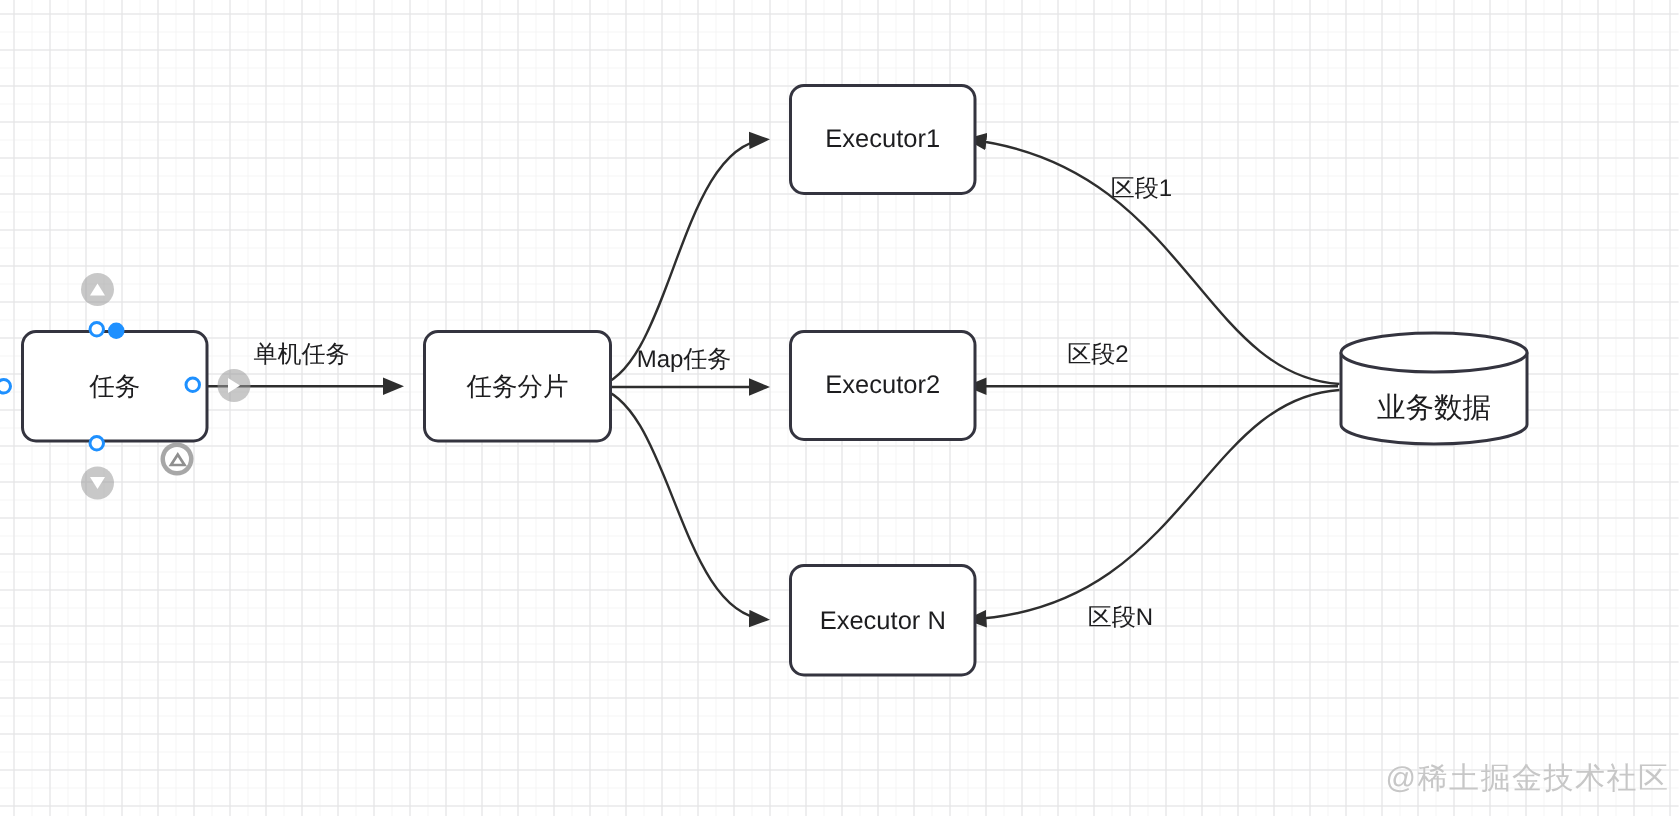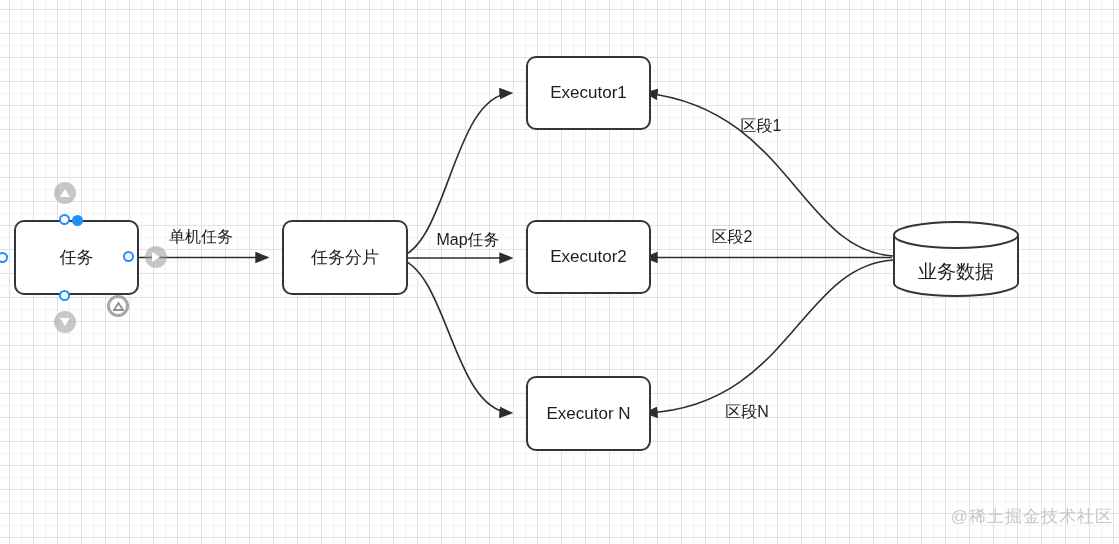--- a/index.html
+++ b/index.html
@@ -63,21 +63,21 @@
   .handle{
     position:absolute;z-index:5;width:11px;height:11px;border-radius:50%;
     background:#fff;border:2px solid var(--selection-blue);
   }
   .handle-dot{
     position:absolute;z-index:5;width:11px;height:11px;border-radius:50%;
     background:var(--selection-blue);
   }
   .watermark{
     position:absolute;z-index:3;right:6px;top:505px;
-    font-size:17px;color:var(--watermark-gray);letter-spacing:1px;
+    font-size:20px;color:var(--watermark-gray);letter-spacing:1px;
   }
 </style>
 </head>
 <body>
 
 <div class="canvas">
 
   <svg class="edge-layer" width="1119" height="544" viewBox="0 0 1119 544">
     <defs>
       <marker id="arrow" viewBox="0 0 12 10" refX="10" refY="5" markerWidth="14" markerHeight="12" orient="auto" markerUnits="userSpaceOnUse">
@@ -119,21 +119,21 @@
 
   <div class="node" style="left:515px;top:376px;width:125px;height:75px;">
     <span>Executor N</span>
   </div>
 
   <div class="cyl-label" style="left:894px;top:249px;width:124px;height:36px;">
     <span>业务数据</span>
   </div>
 
   <div class="edge-label" style="left:201px;top:237px;">单机任务</div>
-  <div class="edge-label" style="left:468px;top:240px;">Map任务</div>
+  <div class="edge-label" style="left:456px;top:240px;">Map任务</div>
   <div class="edge-label" style="left:761px;top:126px;">区段1</div>
   <div class="edge-label" style="left:732px;top:237px;">区段2</div>
   <div class="edge-label" style="left:747px;top:412px;">区段N</div>
 
   <div class="qbtn" style="left:54px;top:182px;">
     <span class="tri tri-up"></span>
   </div>
   <div class="qbtn" style="left:54px;top:311px;">
     <span class="tri tri-down"></span>
   </div>

